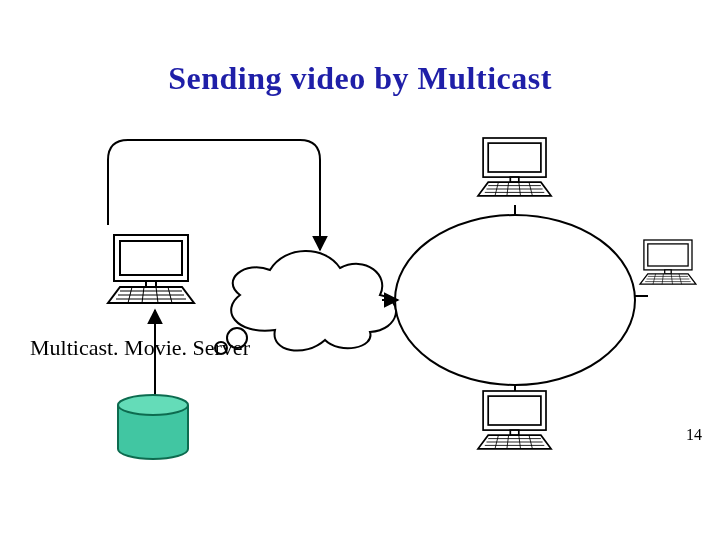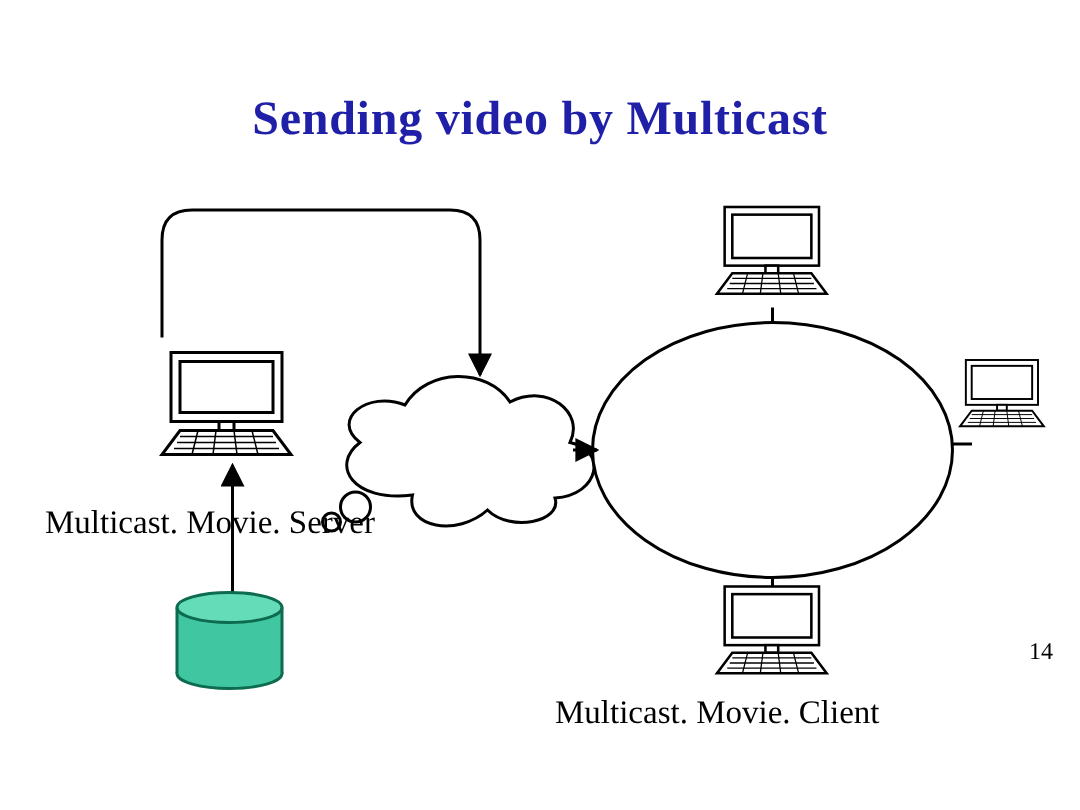--- a/index.html
+++ b/index.html
@@ -134,16 +134,15 @@
       <use href="#computer"></use>
     </g>
 
     <g transform="translate(478,391) scale(0.85)">
       <use href="#computer"></use>
     </g>
   </svg>
 
   <div class="label" style="left:30px; top:335px;">Multicast. Movie. Server</div>
 
-  <div class="label" style="left:370px; top:462px;">Multicast. Movie. Client</div>
 
   <div class="pagenum">14</div>
 </div>
 
 </body></html>

